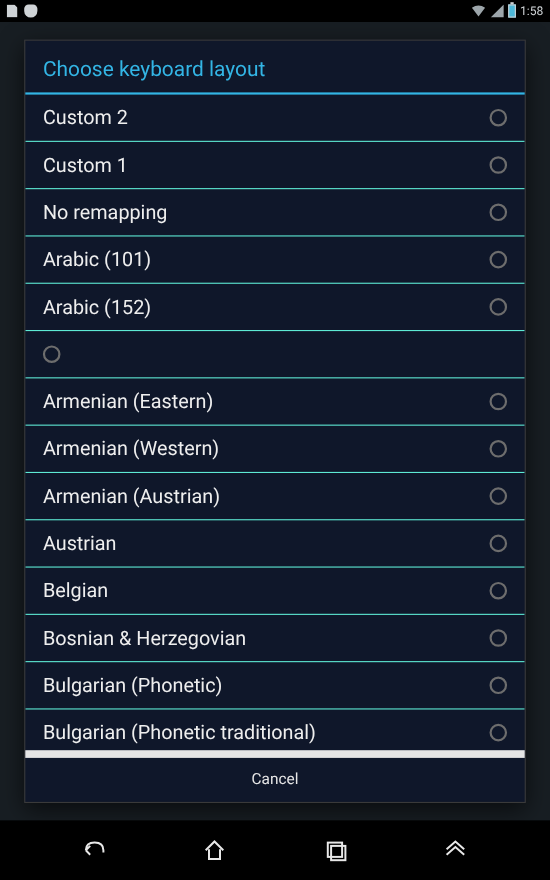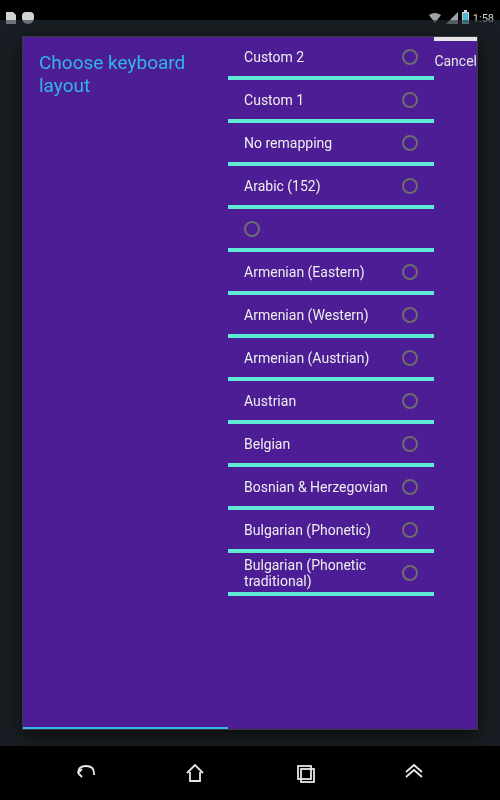--- a/index.html
+++ b/index.html
@@ -1,21 +1,21 @@
 <!DOCTYPE html>
 <html><head>
   <meta charset="utf-8">
   <style>
     * { margin: 0; padding: 0; box-sizing: border-box; }
     html, body { width: 500px; height: 800px; overflow: hidden; font-family: Roboto, "Helvetica Neue", Arial, sans-serif; }
     body { background: #000; position: relative; }
 
     
     .status-bar {
-      height: 36px;
+      height: 20px;
       background: #000;
       display: flex;
       align-items: center;
       justify-content: space-between;
       padding: 0 6px;
       color: #cfd3d6;
       font-size: 11px;
     }
     .status-left { display: flex; gap: 6px; align-items: center; }
     .status-right { display: flex; gap: 4px; align-items: center; }
@@ -31,56 +31,56 @@
       background: #28323a;
       opacity: 0.6;
     }
 
     
     .dialog {
       position: absolute;
       left: 22px; right: 22px;
       top: 36px;
       bottom: 70px;
-      background: #4c1d95;
-      display: flex;
-      flex-direction: row;
+      background: #0f172a;
+      display: flex;
+      flex-direction: column;
       border: 1px solid #3a3a3a;
       box-shadow: 0 6px 20px rgba(0,0,0,0.6);
     }
     .dialog-header {
       padding: 14px 16px 10px 16px;
       color: #33b5e5;
       font-size: 19px;
       font-weight: 400;
       border-bottom: 2px solid #33b5e5;
     }
     .dialog-list {
       flex: 1 1 auto;
       overflow-y: hidden;
     }
     .list-item {
       display: flex;
       align-items: center;
       justify-content: space-between;
       padding: 0 16px;
       height: 43px;
-      border-bottom: 4px solid #5eead4;
+      border-bottom: 1px solid #5eead4;
       color: #eeeeee;
-      font-size: 14px;
+      font-size: 18px;
     }
     .radio {
       width: 16px; height: 16px;
       border: 2px solid #6d6d6d;
       border-radius: 50%;
       flex: 0 0 auto;
     }
 
     .dialog-footer {
-      border-top: 4px solid #e5e5e5;
+      border-top: 7px solid #e5e5e5;
       text-align: center;
       padding: 12px 0;
       color: #e6e6e6;
       font-size: 14px;
     }
 
     
     .nav-bar {
       position: absolute;
       bottom: 0; left: 0; right: 0;
@@ -128,20 +128,24 @@
     </div>
     <div class="list-item">
       <span class="item-label">Custom 1</span>
       <span class="radio"></span>
     </div>
     <div class="list-item">
       <span class="item-label">No remapping</span>
       <span class="radio"></span>
     </div>
     <div class="list-item">
+      <span class="item-label">Arabic (101)</span>
+      <span class="radio"></span>
+    </div>
+    <div class="list-item">
       <span class="item-label">Arabic (152)</span>
       <span class="radio"></span>
     </div>
     <div class="list-item">
       <span class="radio"></span>
     </div>
     <div class="list-item">
       <span class="item-label">Armenian (Eastern)</span>
       <span class="radio"></span>
     </div>

